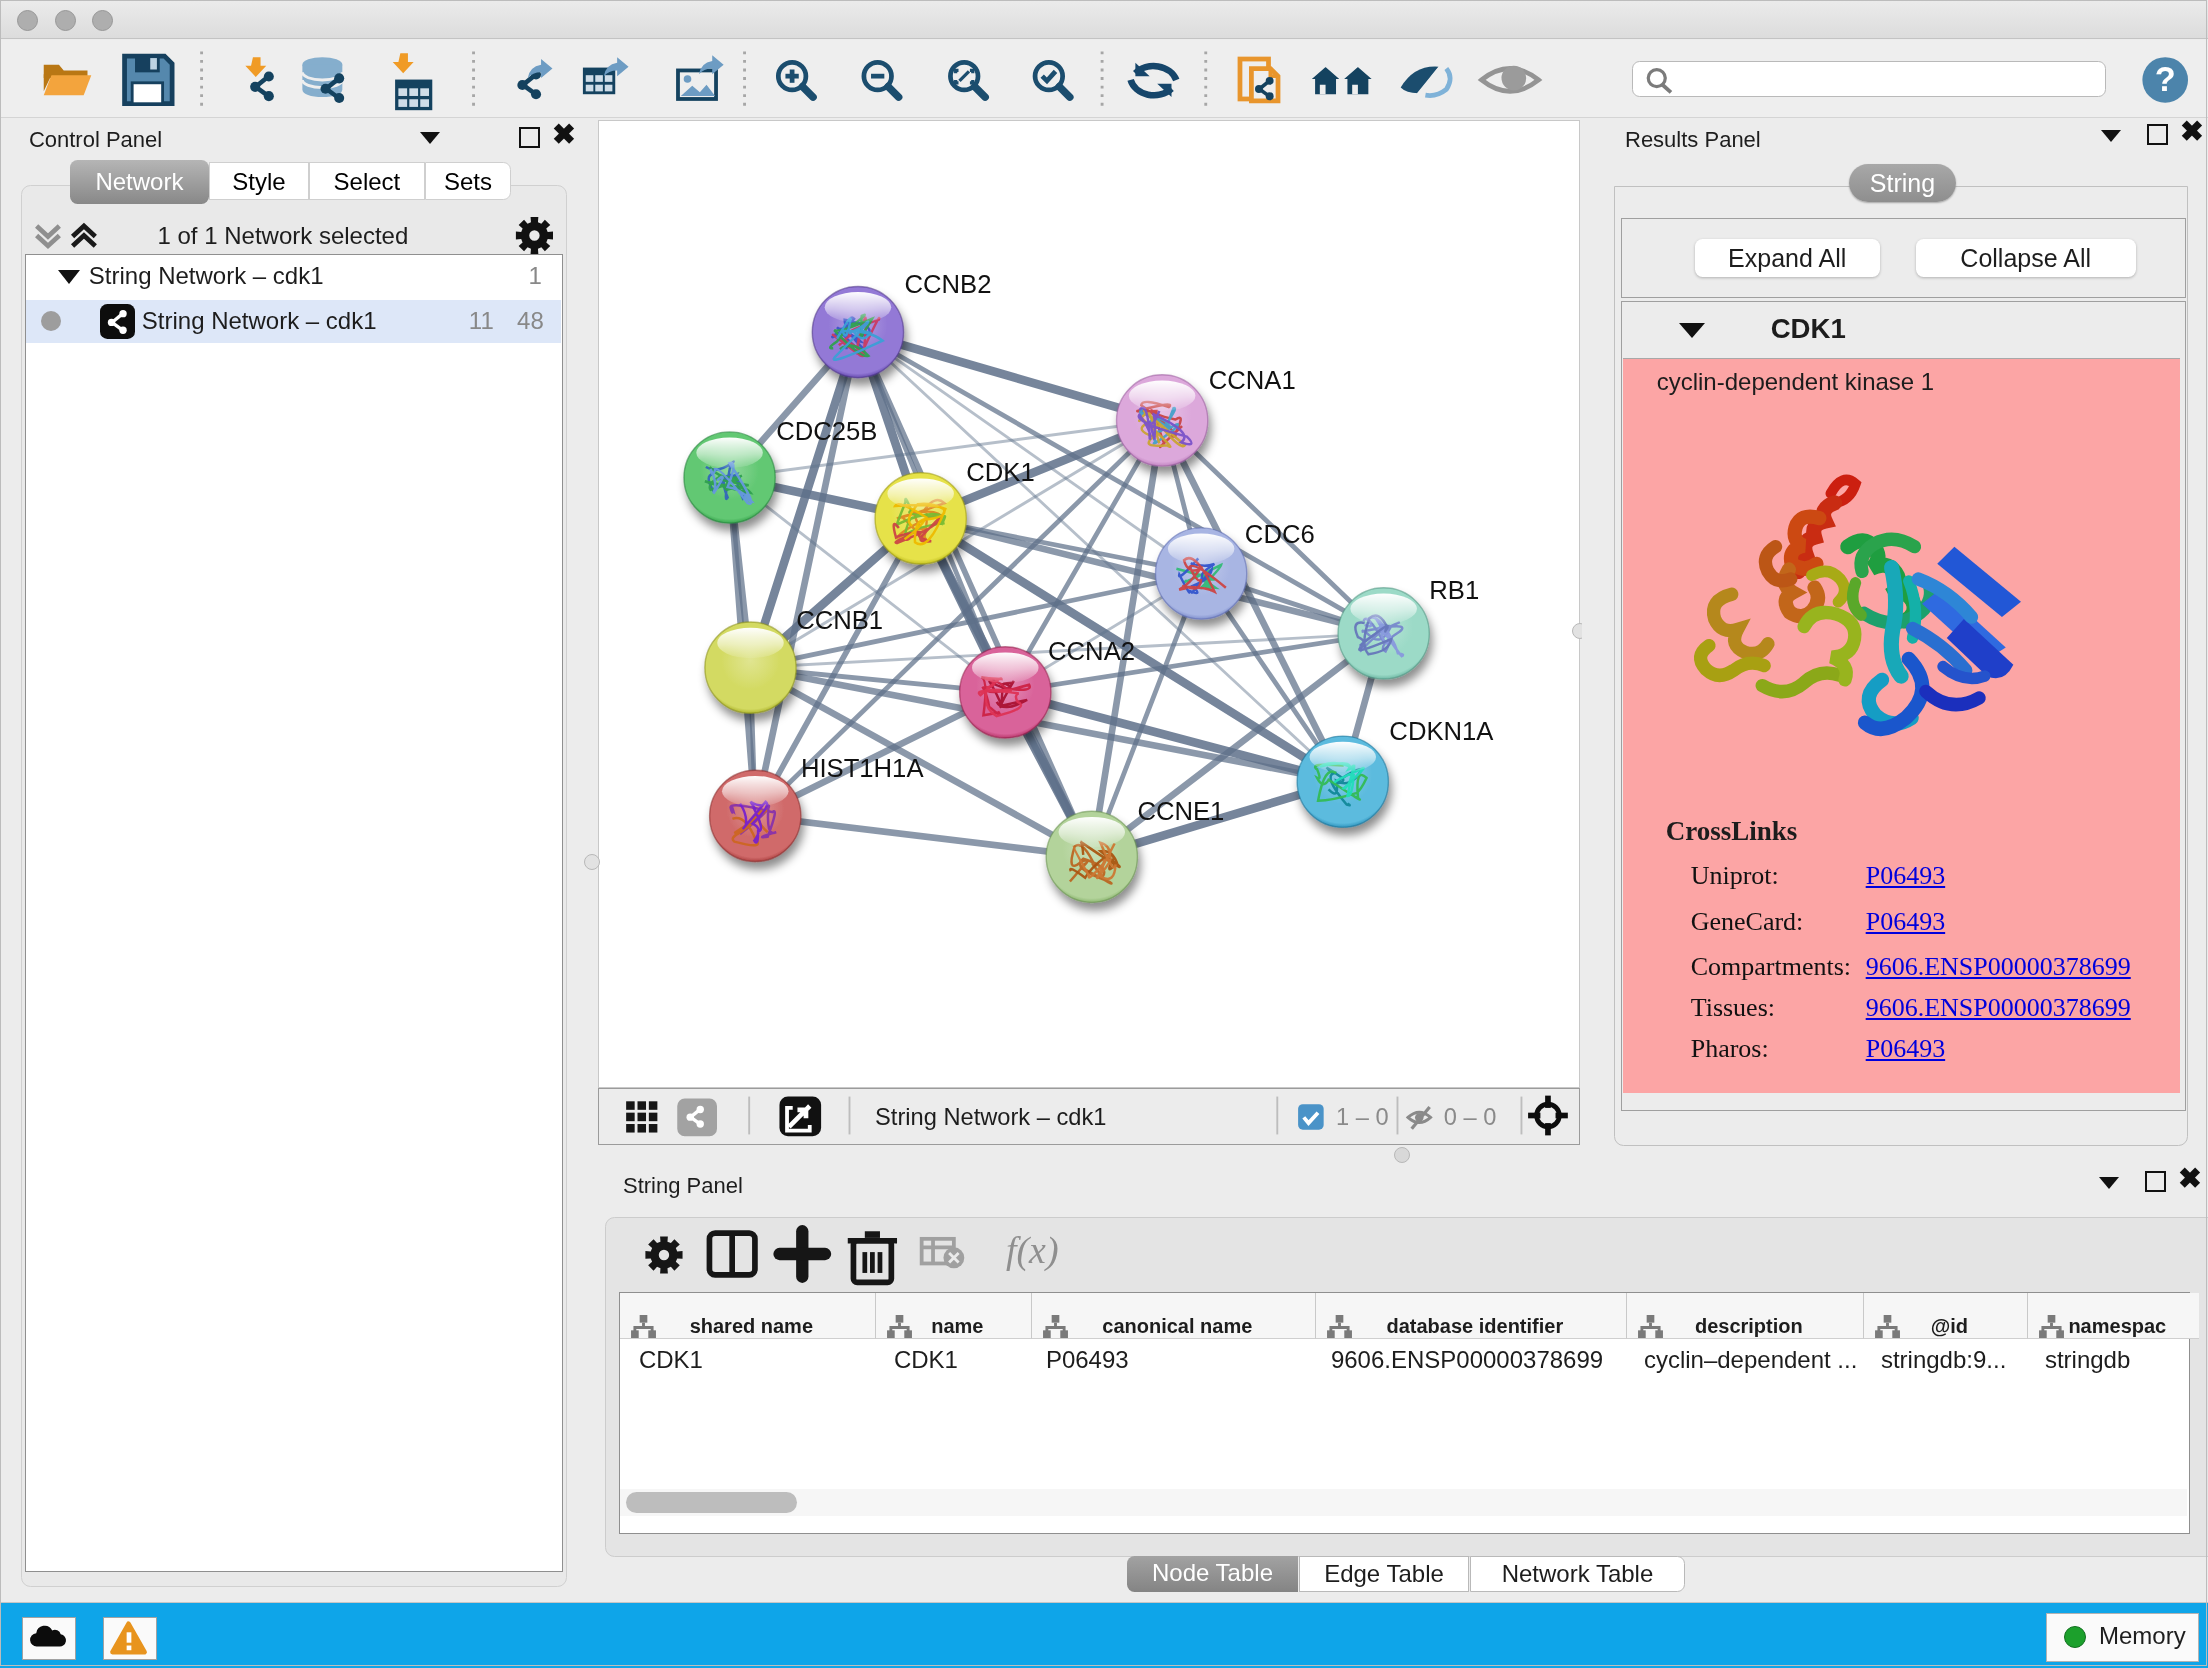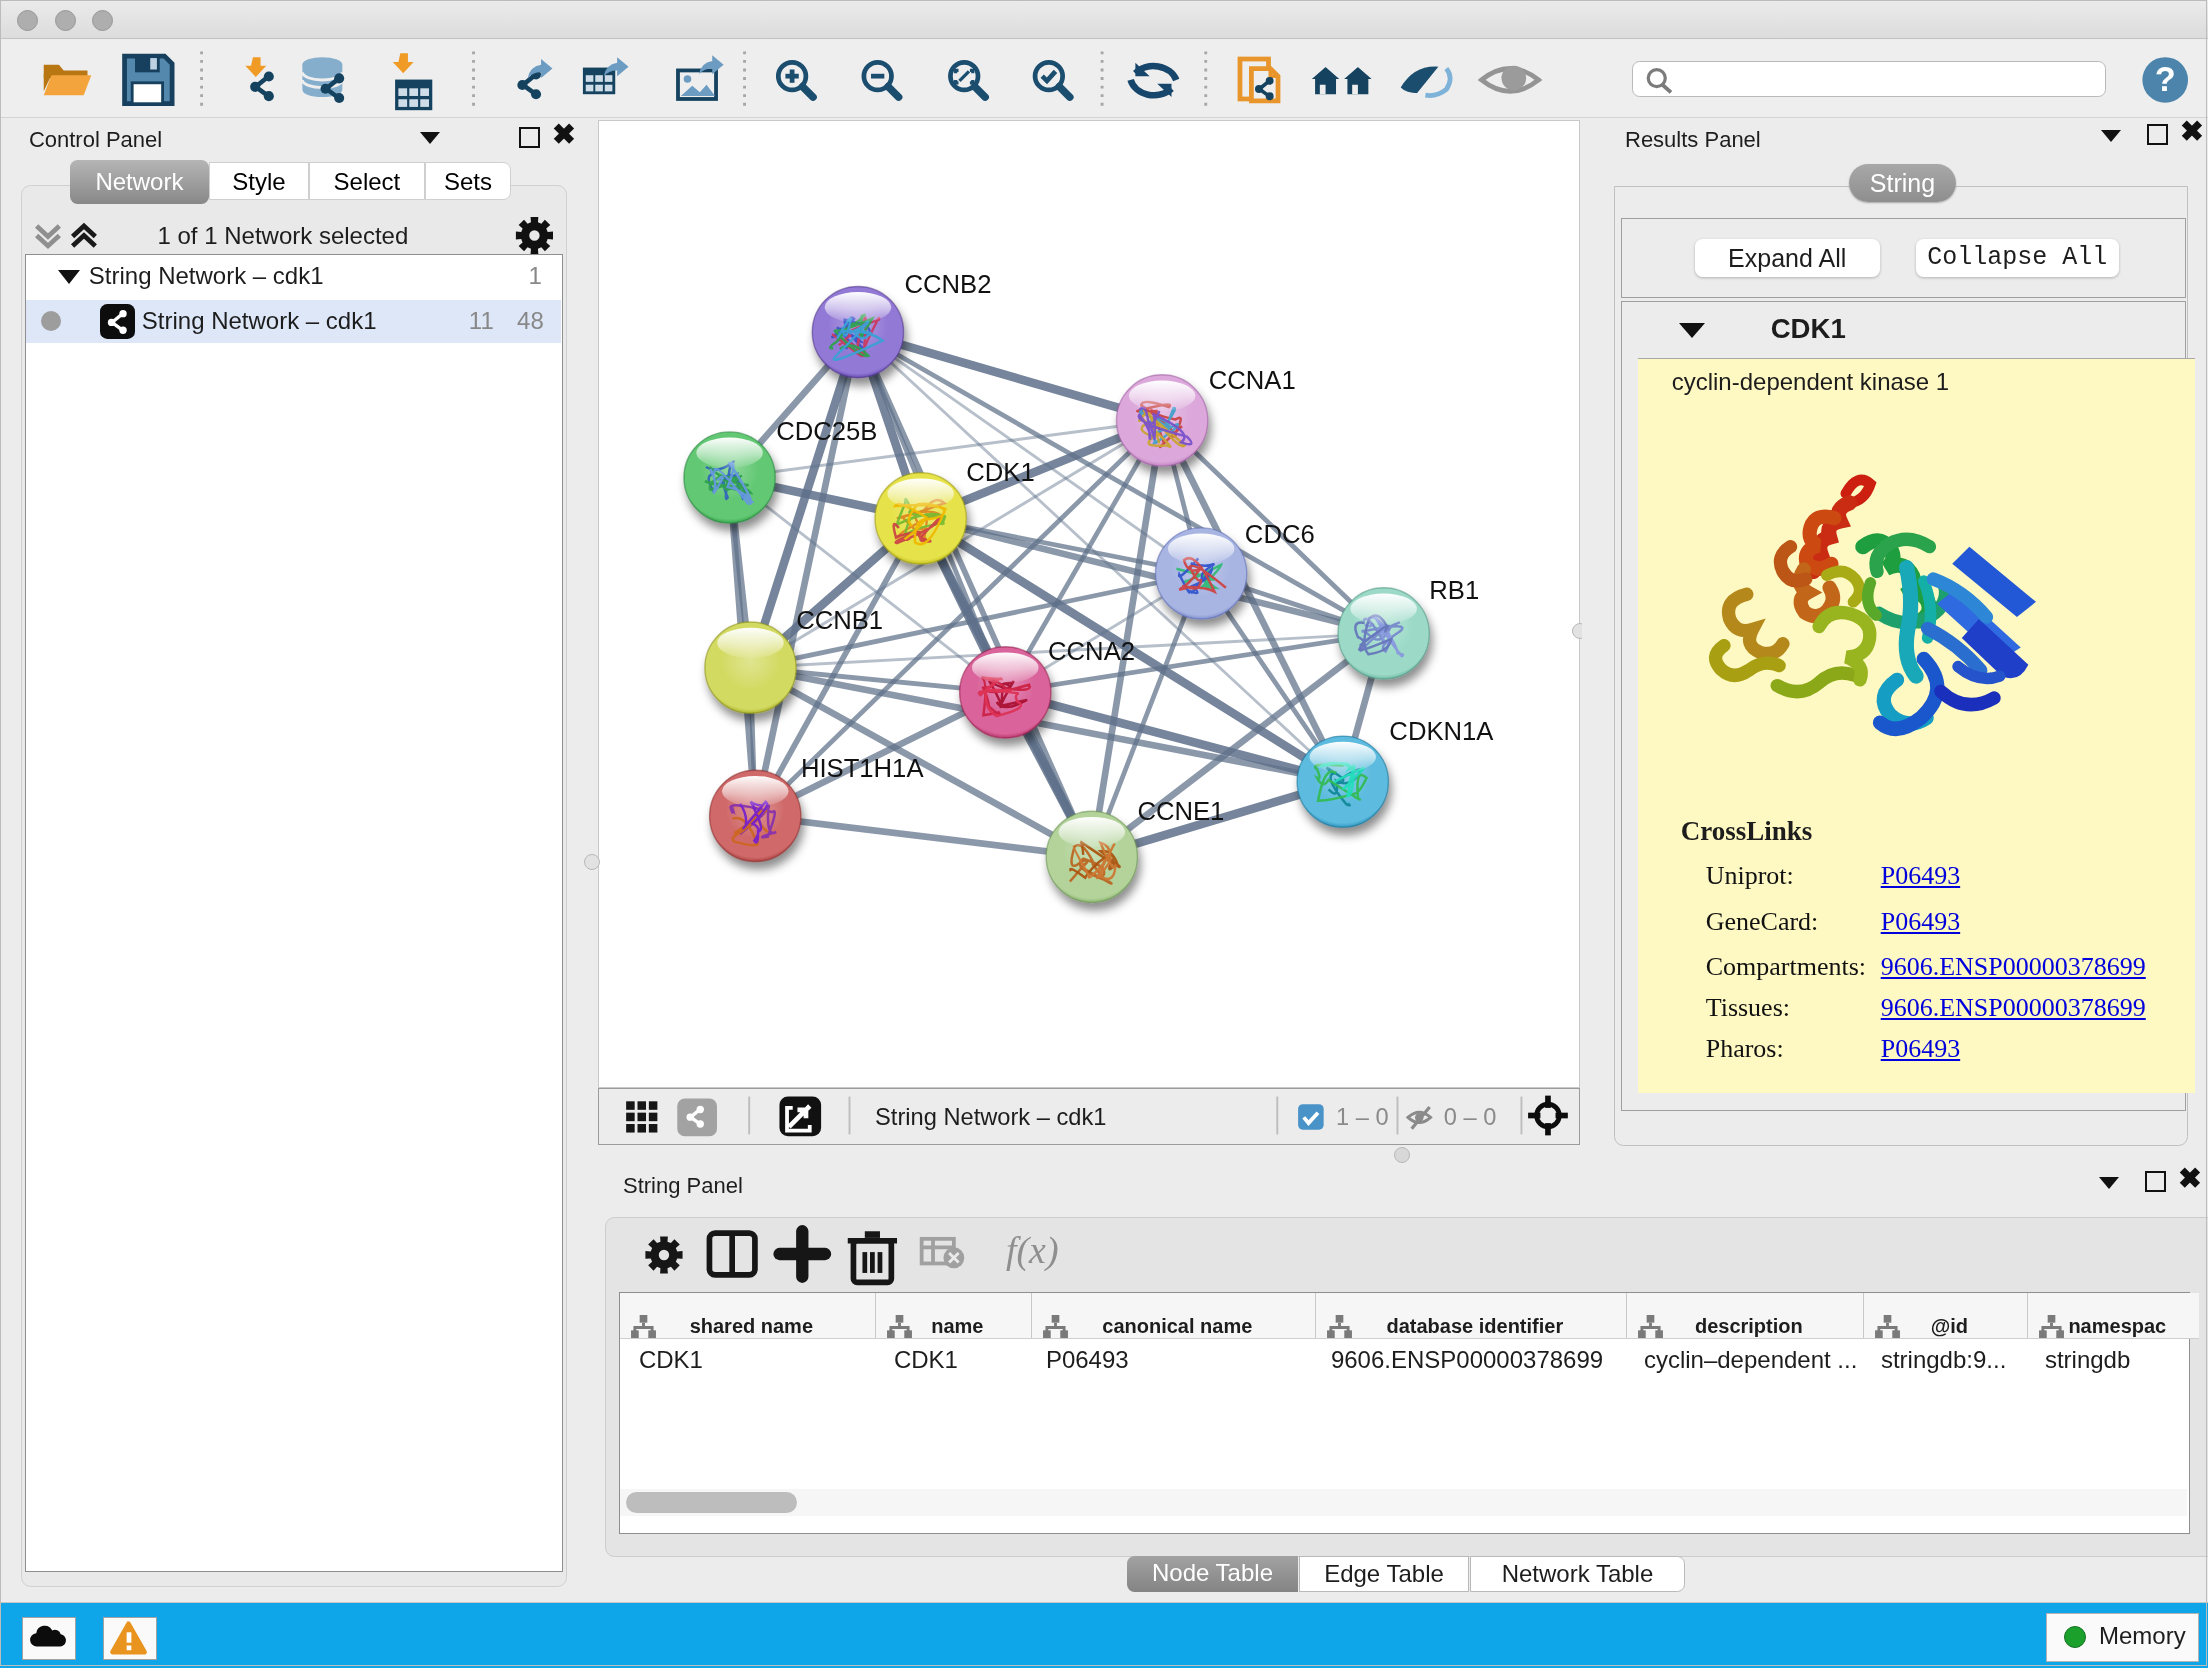--- a/index.html
+++ b/index.html
@@ -47,21 +47,21 @@
 #rpanel { left:1582px; top:119px; width:627px; height:1026px; background:#ececec; }
 #rp-outer { position:absolute; left:32px; top:67px; width:574px; height:960px; background:#ececec; border:1px solid #c0c0c0; border-radius:0 0 9.5px 9.5px; }
 #stringtab { position:absolute; left:234px; top:44px; width:107px; height:38px;
   background:linear-gradient(#a8a8a8,#8e8e8e); border-radius:19px; color:#fff;
   font-size:25px; text-align:center; line-height:38px; box-shadow:0 1px 1.9px rgba(0,0,0,.3); }
 .rbtn { position:absolute; top:20px; height:38px; background:#fff; border-radius:7.6px;
   font-size:25px; font-weight:normal; text-align:center; line-height:38px; box-shadow:0 1px 2.9px rgba(0,0,0,.25); }
 #rp-box1 { position:absolute; left:5.7px; top:31px; width:565px; height:80px; border:1.9px solid #9f9f9f; }
 #rp-box2 { position:absolute; left:5.7px; top:114px; width:565px; height:810px; border:1.9px solid #9f9f9f; }
 #rp-cdk1head { position:absolute; left:0; top:0; width:561px; height:56px; background:#ececec; }
-#rp-content { position:absolute; left:16px; top:56px; width:557px; height:735px; background:#fef9c3; border-top:1.9px solid #a8a8a8;text-align:center; }
+#rp-content { position:absolute; left:1px; top:56px; width:557px; height:735px; background:#fca5a5; border-top:1.9px solid #a8a8a8;text-align:center; }
 .serif { font-family:"Liberation Serif", serif; }
 .xl-label { position:absolute; left:68px; font-size:26px; color:#111; }
 .xl-val { position:absolute; left:243px; font-size:26px; color:#0000dd; text-decoration:underline; }
 
 
 #tpanel { left:596px; top:1162px; width:1612px; height:436px; }
 #tp-cont { position:absolute; left:8.6px; top:55px; width:1884px; height:340px; background:#e4e4e4; border:1px solid #cccccc; border-radius:9.5px; }
 #tp-table { position:absolute; left:13.3px; top:74px; width:1571px; height:242px; background:#ffffff; border:1.9px solid #8f8f8f; }
 .th { position:absolute; top:0; height:46px; border-right:1.9px solid #c9c9c9; font-size:20px;
   display:flex; align-items:flex-end; background:#f6f6f6; border-bottom:1.9px solid #cfcfcf;font-weight:bold; }
@@ -565,21 +565,21 @@
 
 <div id="rpanel" class="abs">
   <div style="position:absolute; left:43px; top:7.6px;" class="phead-title">Results Panel</div>
   <div class="ph-tri" style="position:absolute; left:519px; top:11.4px;"></div>
   <div class="ph-float" style="position:absolute; left:565px; top:4.8px;"></div>
   <div class="ph-x" style="position:absolute; left:598px; top:1.9px;">✖</div>
   <div id="rp-outer">
     <div id="stringtab" style="top:-23px;">String</div>
     <div id="rp-box1">
       <div class="rbtn" style="left:73px; width:185px;">Expand All</div>
-      <div class="rbtn" style="left:294px; width:203px;font-family:Liberation Mono, monospace;">Collapse All</div>
+      <div class="rbtn" style="left:294px; width:220px;">Collapse All</div>
     </div>
     <div id="rp-box2">
       <div id="rp-cdk1head">
         <div style="position:absolute; left:57px; top:21px; width:0; height:0; border-left:13.3px solid transparent; border-right:13.3px solid transparent; border-top:15px solid #111;"></div>
         <div style="position:absolute; left:149px; top:11.4px; font-size:27.6px; font-weight:bold;">CDK1</div>
       </div>
       <div id="rp-content">
         <div style="position:absolute; left:34px; top:8.6px; font-size:24px;">cyclin-dependent kinase 1</div>
         <div id="protein" style="position:absolute; left:46px; top:100px;">
 <svg width="371" height="300" viewBox="0 0 390 315" xmlns="http://www.w3.org/2000/svg" fill="none" stroke-linecap="round">

